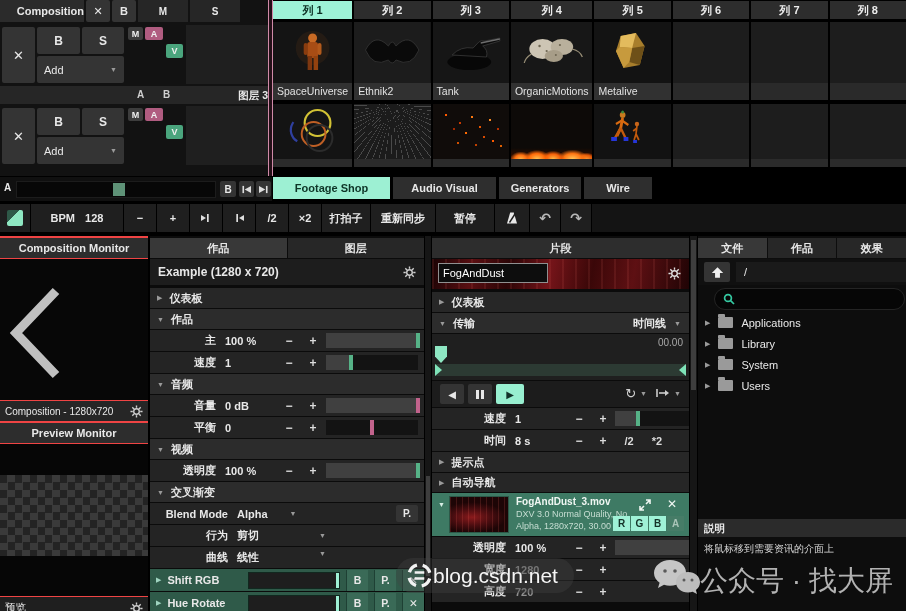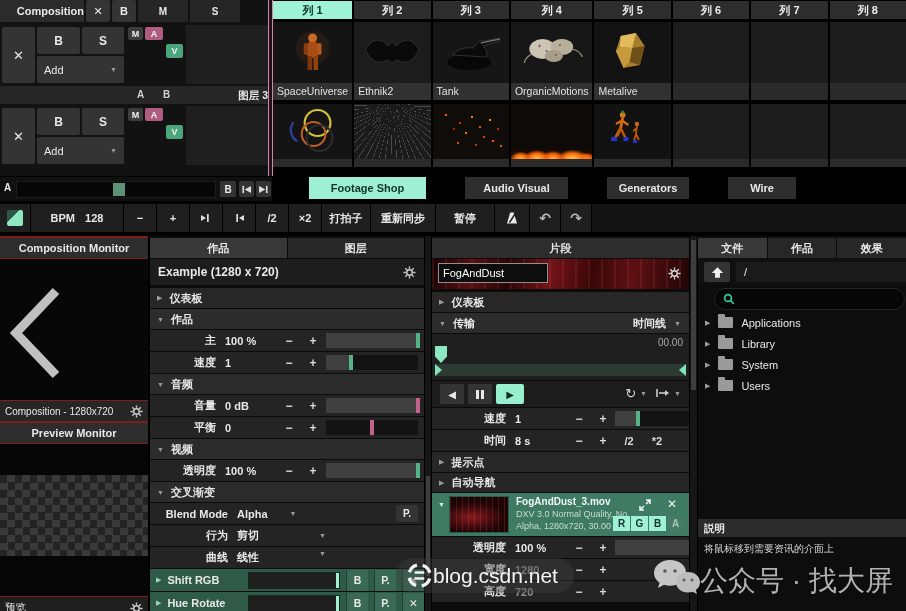--- a/index.html
+++ b/index.html
@@ -21,21 +21,21 @@
   .wide .plabel{width:74px;}
   .pvalue{width:52px;font-size:11px;font-weight:bold;flex:none;}
   .pbtn{width:24px;text-align:center;font-size:12px;font-weight:bold;color:#dcdcdc;flex:none;}
   .slider{position:relative;width:92px;height:15px;background:#131313;margin-left:auto;margin-right:6px;flex:none;}
   .slider .fill{position:absolute;left:0;top:0;bottom:0;background:#404040;width:var(--fill,0%);}
   .slider .handle{position:absolute;top:0;bottom:0;width:4px;background:var(--hc,#56b287);left:calc(var(--pos,0%) - 2px);}
   .ptab{flex:1;display:flex;align-items:center;justify-content:center;background:#272727;
         font-size:11px;font-weight:bold;}
   .ptab.active{background:#383838;}
   .stab{display:flex;align-items:center;justify-content:center;background:#2e2e2e;
-        font-size:11px;font-weight:bold;height:22px;margin-right:3px;padding:0 10px;margin-left:36px;}
+        font-size:11px;font-weight:bold;height:22px;margin-right:3px;padding:0 10px;}
   .stab.active{background:#9df0d3;color:#0e3527;}
   .tcell{display:flex;align-items:center;justify-content:center;font-size:11px;font-weight:bold;
          border-right:1px solid #000;background:#1f1f1f;height:100%;flex:none;gap:10px;}
   
   .gcol{display:flex;flex-direction:column;}
   .ghdr{height:18px;margin:1px 0 3px;background:#2d2d2d;display:flex;align-items:center;justify-content:center;
         font-size:11px;font-weight:bold;color:#ececec;}
   .ghdr.active{background:#9ef3d7;color:#0c2f23;}
   .gclip1{height:78px;background:#1c1c1c;display:flex;flex-direction:column;margin-bottom:4px;}
   .gthumb{flex:1;background:#161616;position:relative;overflow:hidden;}
@@ -356,21 +356,21 @@
           <path d="M5.2 1.5h3.6L12 12.5H2z" fill="#e8e8e8"></path>
           <path d="M4.5 11.5 10 3" stroke="#1d1d1d" stroke-width="1.4"></path>
           <circle cx="10" cy="3" r="1.2" fill="#1d1d1d"></circle>
         </svg>
     </div>
     <div class="tcell" style="width:30px;color:#b8b8b8;font-size:14px;">↶</div>
     <div class="tcell" style="width:30px;color:#b8b8b8;font-size:14px;">↷</div>
     <div style="flex:1;background:#141414;"></div>
   </div>
 
-  <div class="abs" style="left:0;top:236px;width:148px;height:375px;background:#7f1d1d;">
+  <div class="abs" style="left:0;top:236px;width:148px;height:375px;background:#ef4444;">
     <div class="phdr" style="margin-top:2px;">Composition Monitor</div>
     <div style="height:141px;background:#070707;position:relative;margin-top:1px;">
       <svg class="abs" style="left:6px;top:26px;" width="58" height="96" viewBox="0 0 58 96">
         <polyline points="50,6 10,48 50,90" fill="none" stroke="#c0c0c0" stroke-width="9"></polyline>
       </svg>
     </div>
     <div style="height:20px;background:#262626;display:flex;align-items:center;margin-top:1px;padding:0 5px;">
       <span style="font-size:10px;">Composition - 1280x720</span>
       <svg class="gear" style="margin-left:auto;" viewBox="0 0 14 14">
           <g stroke="#cfcfcf" stroke-width="1.5" fill="none">

